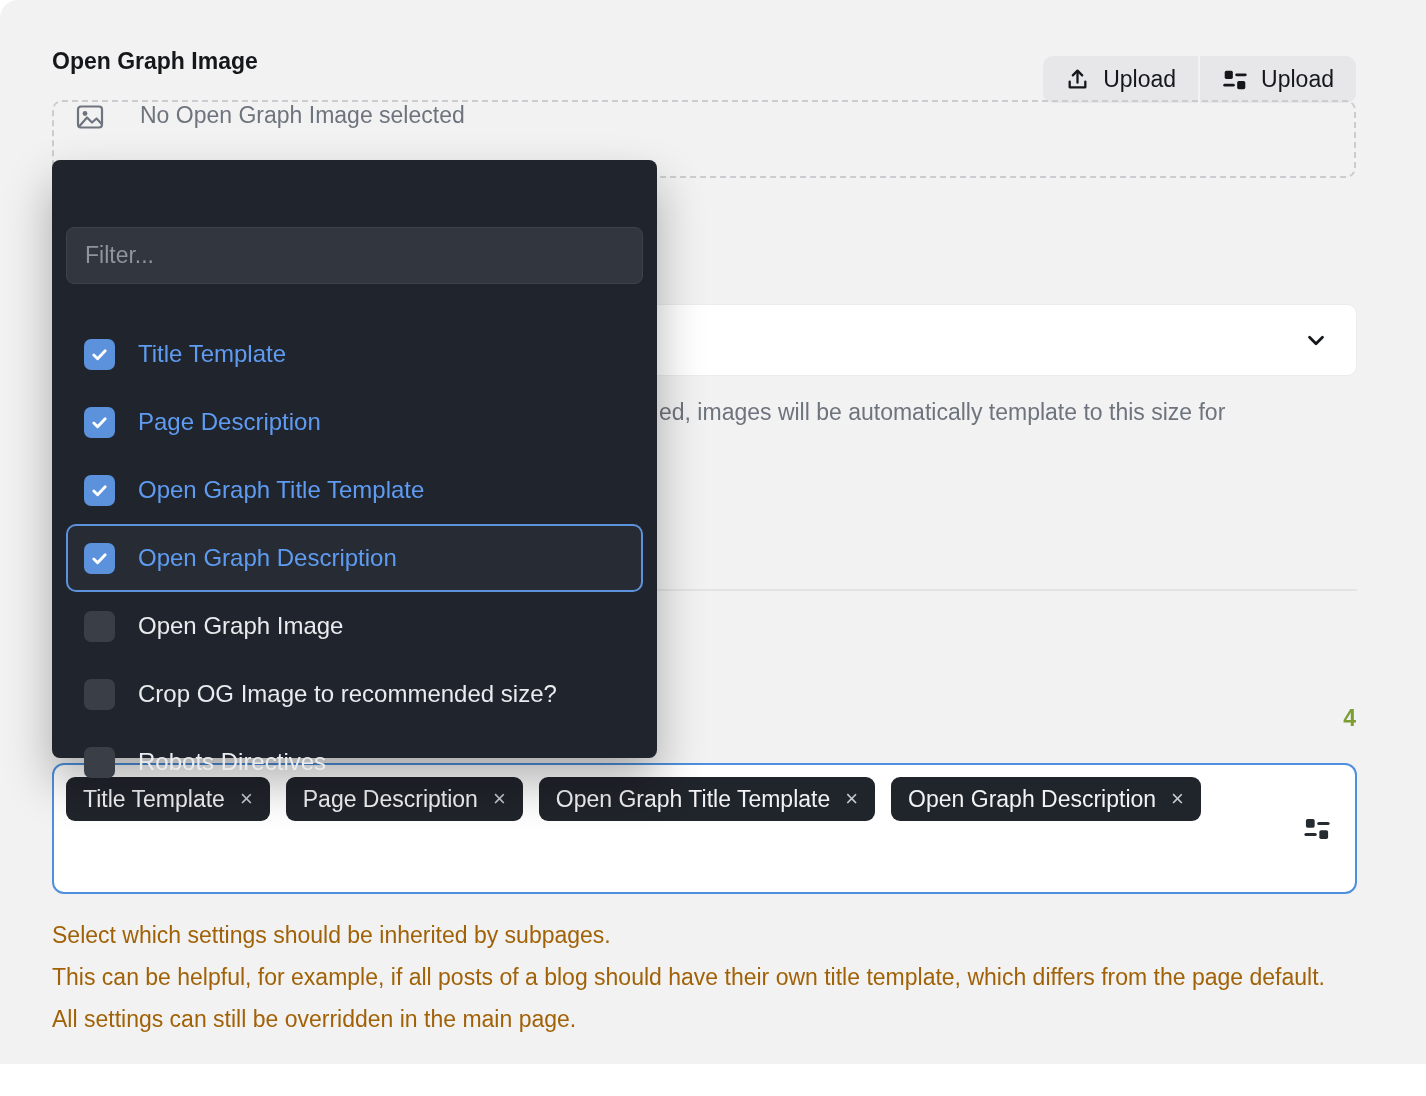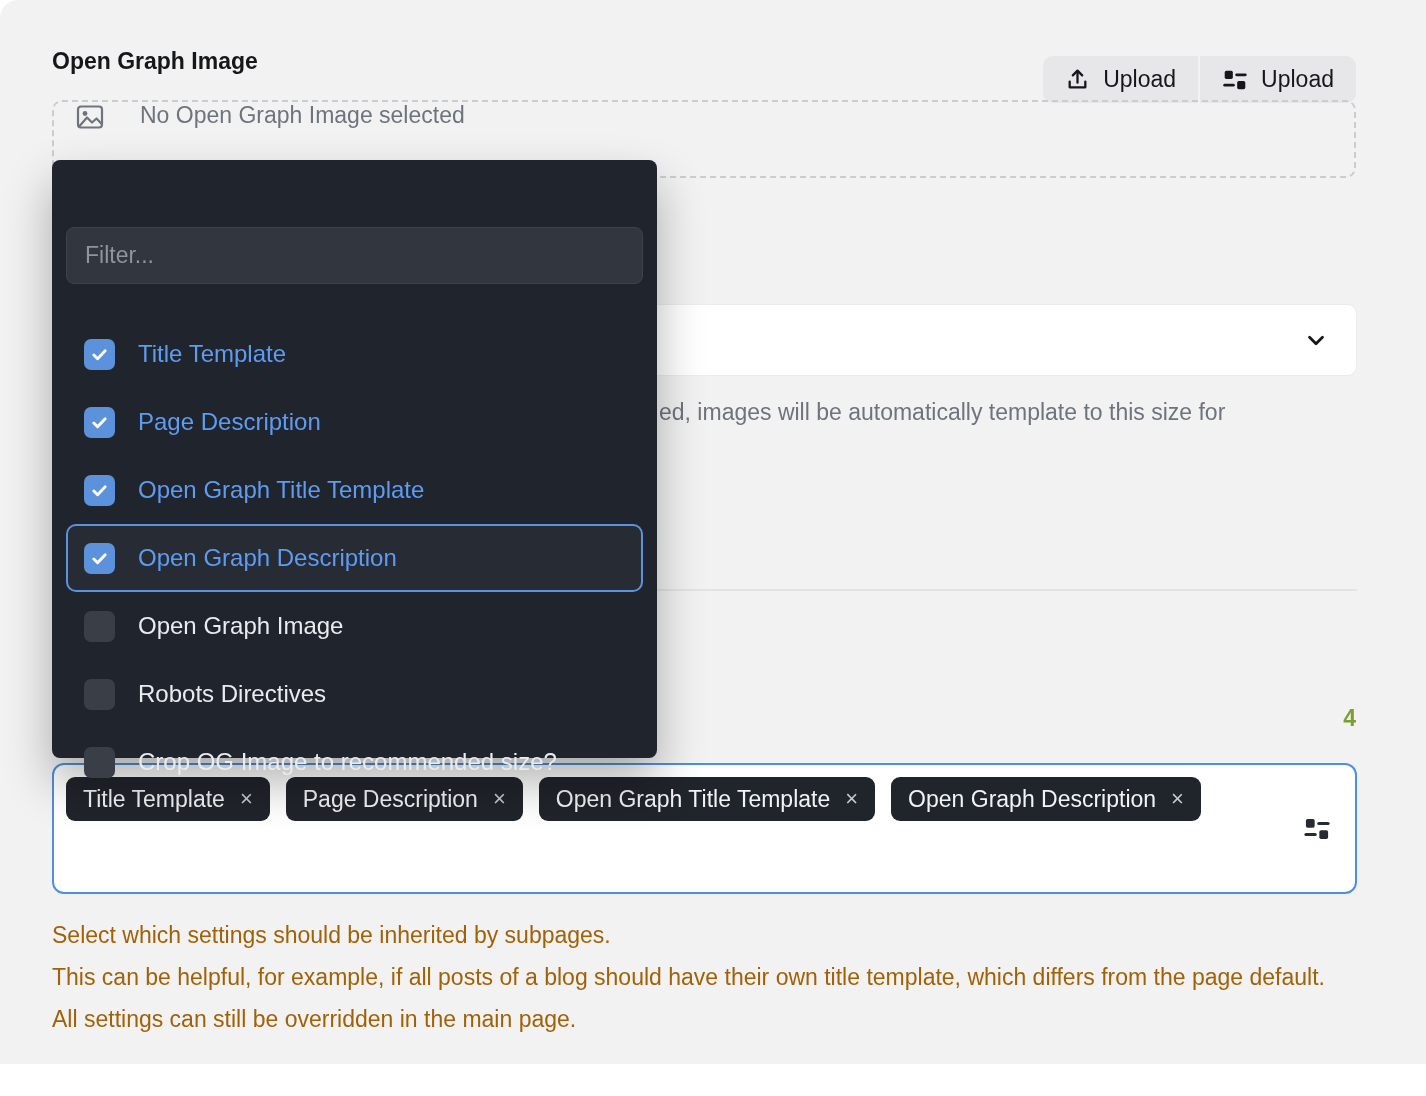--- a/index.html
+++ b/index.html
@@ -268,24 +268,24 @@
       <span class="cb">
         
       </span>
       <span class="dd-label">Open Graph Image</span>
     </div>
 
     <div class="dd-item">
       <span class="cb">
         
       </span>
+      <span class="dd-label">Crop OG Image to recommended size?</span>
+    </div>
+
+    <div class="dd-item">
+      <span class="cb">
+        
+      </span>
       <span class="dd-label">Robots Directives</span>
     </div>
 
-    <div class="dd-item">
-      <span class="cb">
-        
-      </span>
-      <span class="dd-label">Crop OG Image to recommended size?</span>
-    </div>
-
   </div>
 </div>
 
 </body></html>

